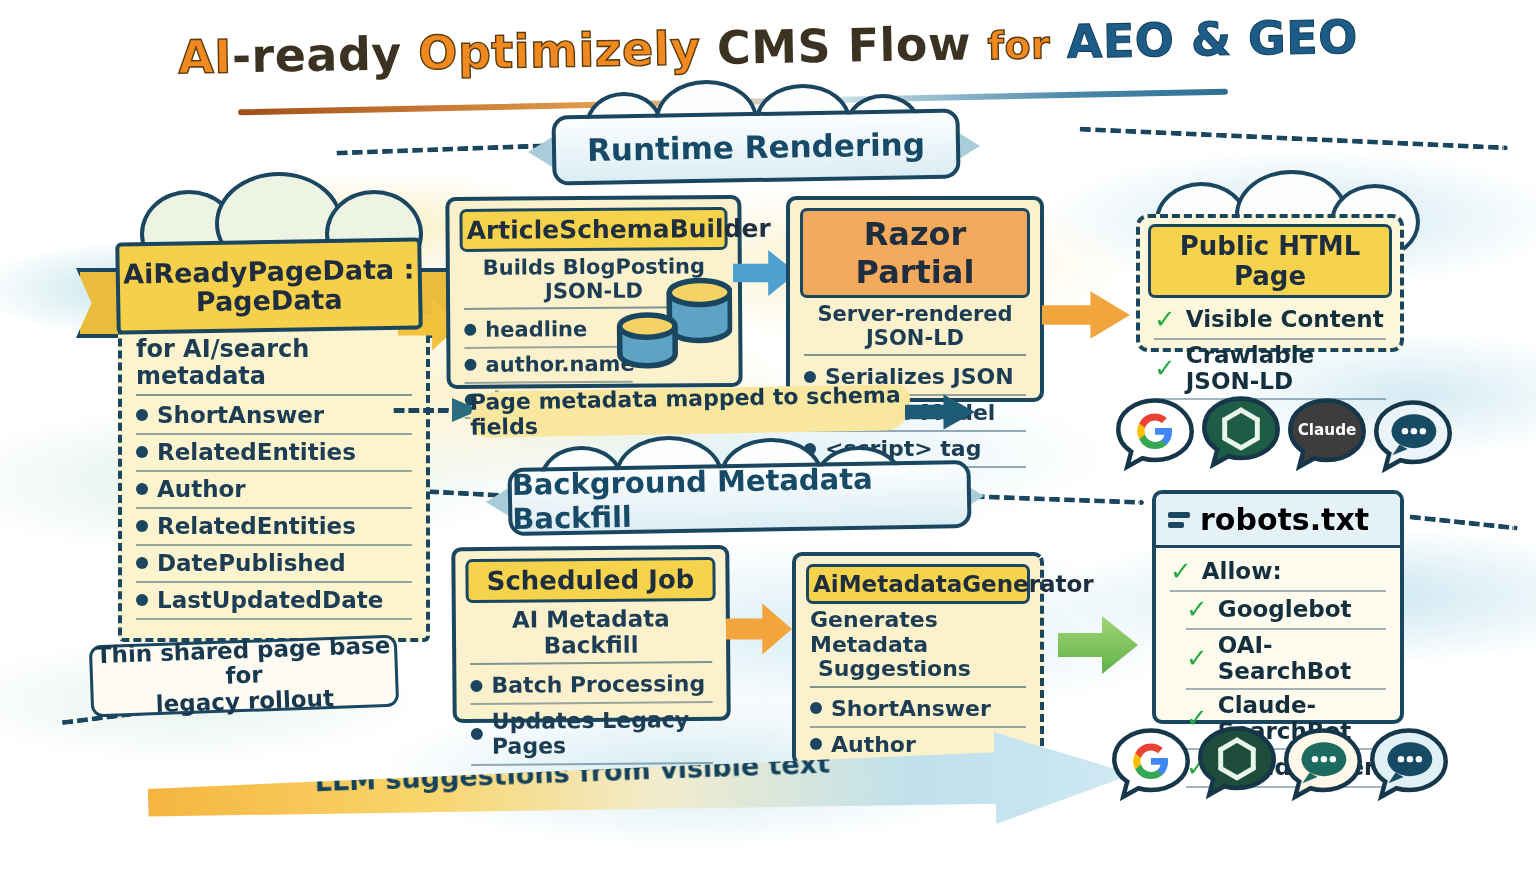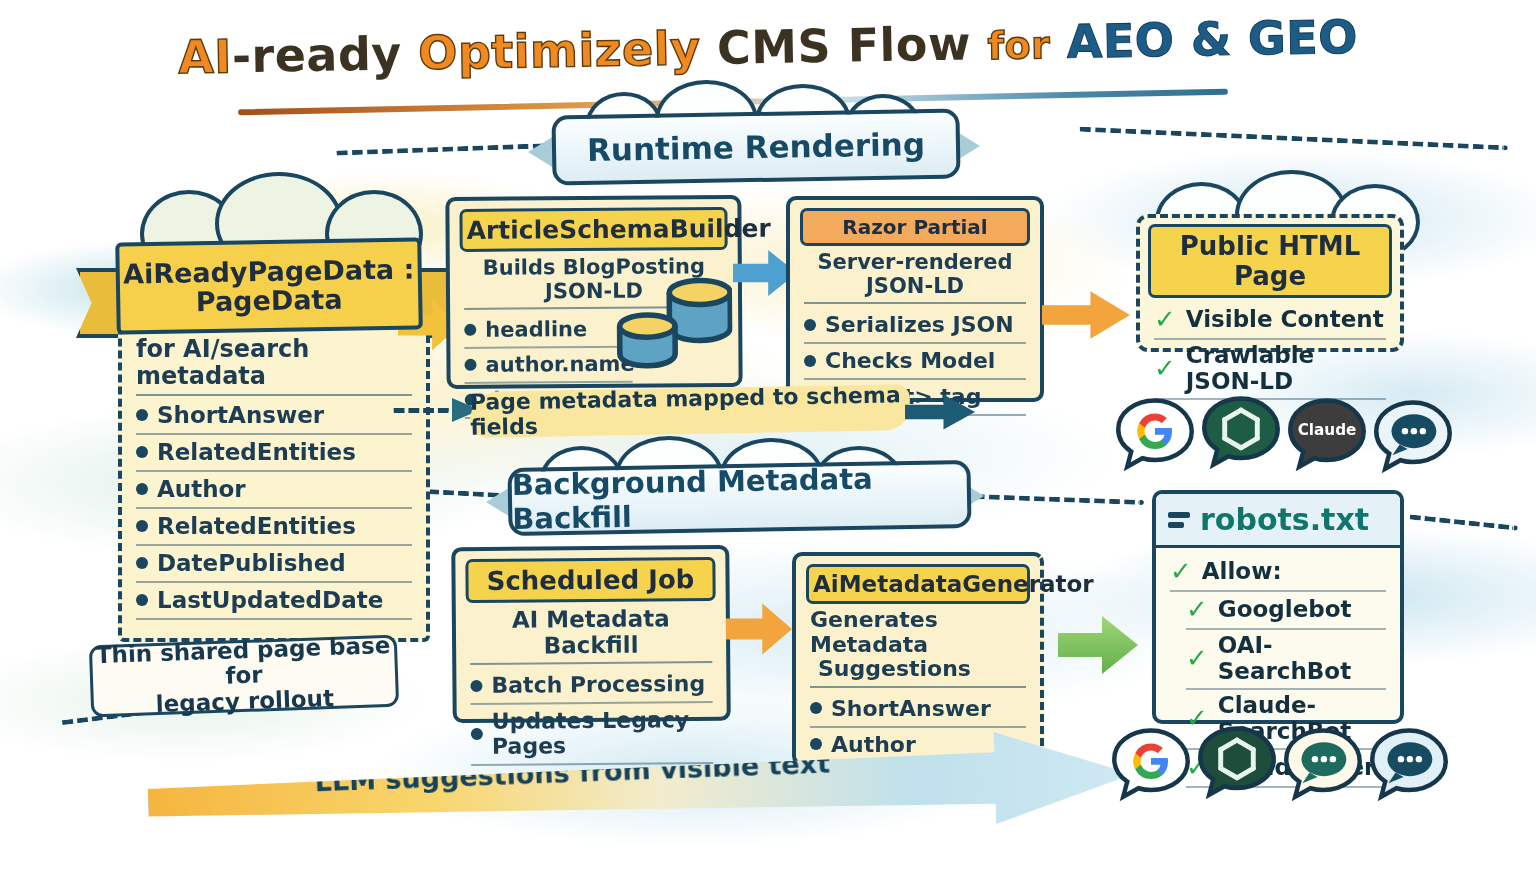--- a/index.html
+++ b/index.html
@@ -50,21 +50,21 @@
   .blockArrow{position:absolute;clip-path:polygon(0 32%,55% 32%,55% 6%,100% 50%,55% 94%,55% 68%,0 68%);
     filter:drop-shadow(2px 0 0 #1a4660) drop-shadow(-2px 0 0 #1a4660) drop-shadow(0 2px 0 #1a4660) drop-shadow(0 -2px 0 #1a4660);}
   .tri{position:absolute;clip-path:polygon(0 0,100% 50%,0 100%);}
   
   .band{position:absolute;background:#f9e7a0;border-radius:30px 14px 26px 18px;display:flex;align-items:center;justify-content:center;font-weight:800;color:#17384e;}
   
   .note{position:absolute;background:#fdfbf2;border:3.5px solid #1a4660;border-radius:12px;display:flex;align-items:center;justify-content:center;text-align:center;font-weight:800;color:#17384e;}
   
   .robots-head{display:flex;align-items:center;gap:10px;background:#e4f1f6;border-bottom:3px solid #1a4660;border-radius:6px 6px 0 0;padding:8px 12px;}
   .rbars span{display:block;background:#1a4660;border-radius:2px;}
-  .robots-title{font-size:30px;font-weight:800;color:#0f766e;}
+  .robots-title{font-size:30px;font-weight:800;color:#000000;}
   ul.checks{list-style:none;margin:6px 14px 0;padding:0;}
   ul.checks li{display:flex;align-items:center;gap:10px;font-weight:800;color:#14303f;font-size:23px;border-bottom:2px solid rgba(26,70,96,.4);padding:2px 0 4px;}
   ul.checks li .chk{font-size:26px;}
   ul.checks li.indent{margin-left:16px;}
   
   .bigArrow{position:absolute;left:148px;top:742px;width:985px;height:92px;transform:rotate(-1.6deg);
     clip-path:polygon(0 36%,86% 22%,86% 0,100% 50%,86% 100%,86% 78%,0 66%);
     background:linear-gradient(90deg,#f5b53f 0%,#f8d56b 28%,#f2eccd 52%,#bfe0ec 78%,#cfe9f2 100%);
     filter:drop-shadow(2.5px 0 0 #1a4660) drop-shadow(-2.5px 0 0 #1a4660) drop-shadow(0 2.5px 0 #1a4660) drop-shadow(0 -2.5px 0 #1a4660);}
   .bigArrow .lbl{position:absolute;left:17%;top:14%;font-size:27px;font-weight:800;color:#15425c;transform:rotate(-.5deg);}
@@ -168,21 +168,21 @@
         <ellipse cx="95" cy="22" rx="33" ry="13" fill="#f4d264"></ellipse>
         <path d="M8 58v30c0 8 13.4 13 30 13s30-5 30-13V58" fill="#5ea2c4"></path>
         <ellipse cx="38" cy="58" rx="30" ry="12" fill="#f4d264"></ellipse>
       </g>
     </svg>
   </div>
 
   <div class="blockArrow" style="left:733px;top:247px;width:64px;height:52px;background:#4da0cf;"></div>
 
   <div class="box" style="left:786px;top:196px;width:258px;height:206px;">
-    <div class="box-header" style="font-size:20px;background:#f3aa5d;">Razor Partial</div>
+    <div class="box-header" style="font-size:32px;background:#f3aa5d;">Razor Partial</div>
     <div class="subtitle" style="font-size:21px;">Server-rendered JSON-LD</div>
     <ul class="fields" style="font-size:22px;">
       <li>
           <span class="dot"></span>
           <span>Serializes JSON</span>
         </li>
       <li>
           <span class="dot"></span>
           <span>Checks Model</span>
         </li>

